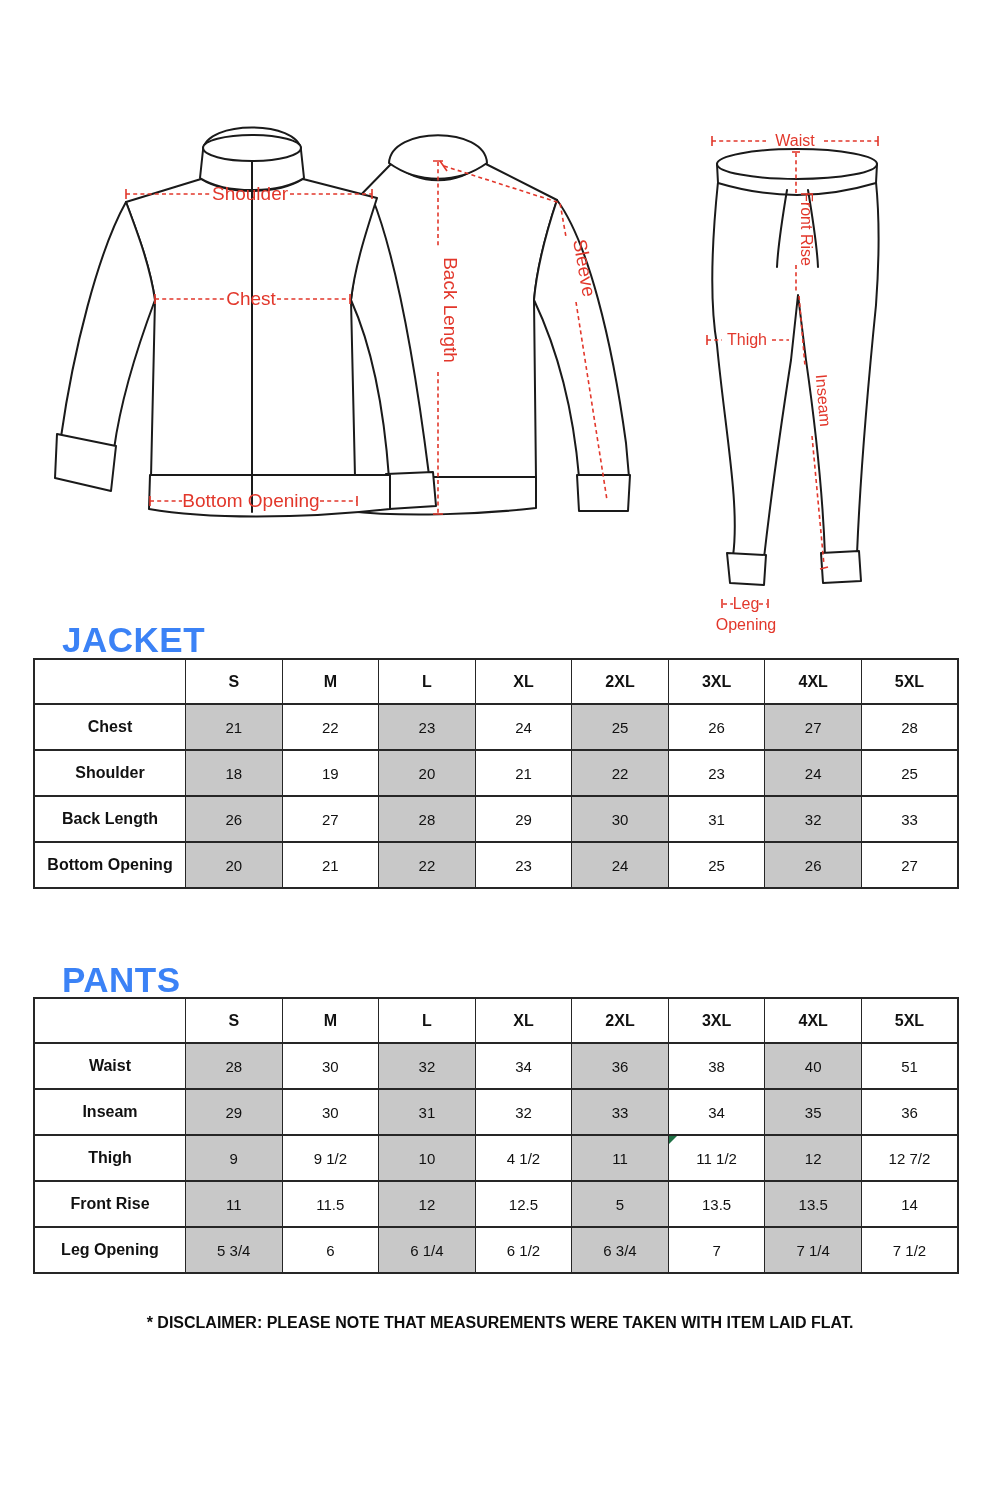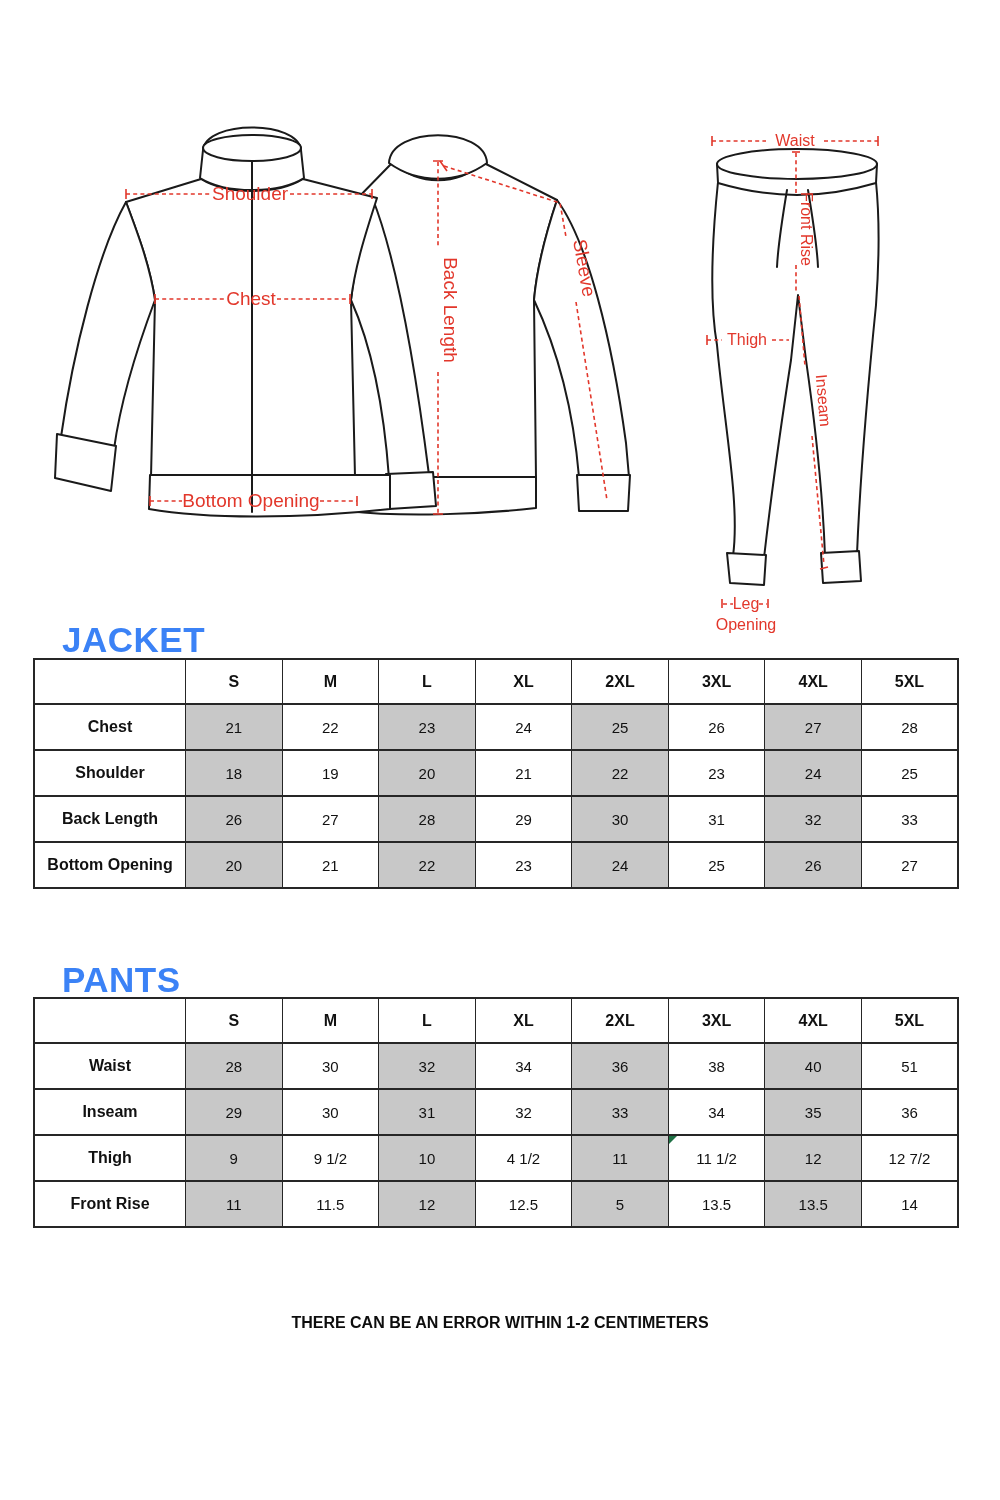--- a/index.html
+++ b/index.html
@@ -256,20 +256,31 @@
           <th>Front Rise</th>
           <td class="shade">11</td>
           <td>11.5</td>
           <td class="shade">12</td>
           <td>12.5</td>
           <td class="shade">5</td>
           <td>13.5</td>
           <td class="shade">13.5</td>
           <td>14</td>
         </tr>
+        <tr>
+          <th>Leg Opening</th>
+          <td class="shade">5 3/4</td>
+          <td>6</td>
+          <td class="shade">6 1/4</td>
+          <td>6 1/2</td>
+          <td class="shade">6 3/4</td>
+          <td>7</td>
+          <td class="shade">7 1/4</td>
+          <td>7 1/2</td>
+        </tr>
       </tbody>
   </table>
 
   <div class="disclaimer">
-    <div>THERE CAN BE AN ERROR WITHIN 1-2 CENTIMETERS</div>
+    <div>* DISCLAIMER: PLEASE NOTE THAT MEASUREMENTS WERE TAKEN WITH ITEM LAID FLAT.</div>
   </div>
 
 </div>
 
 </body></html>

